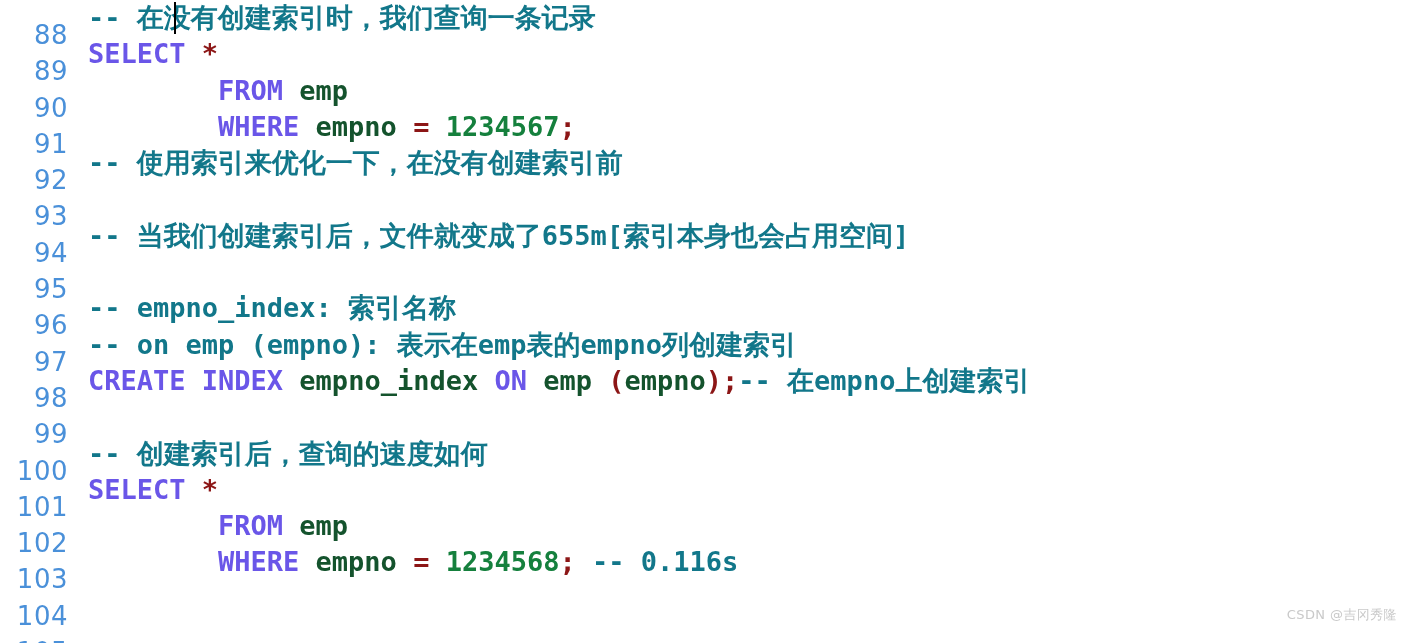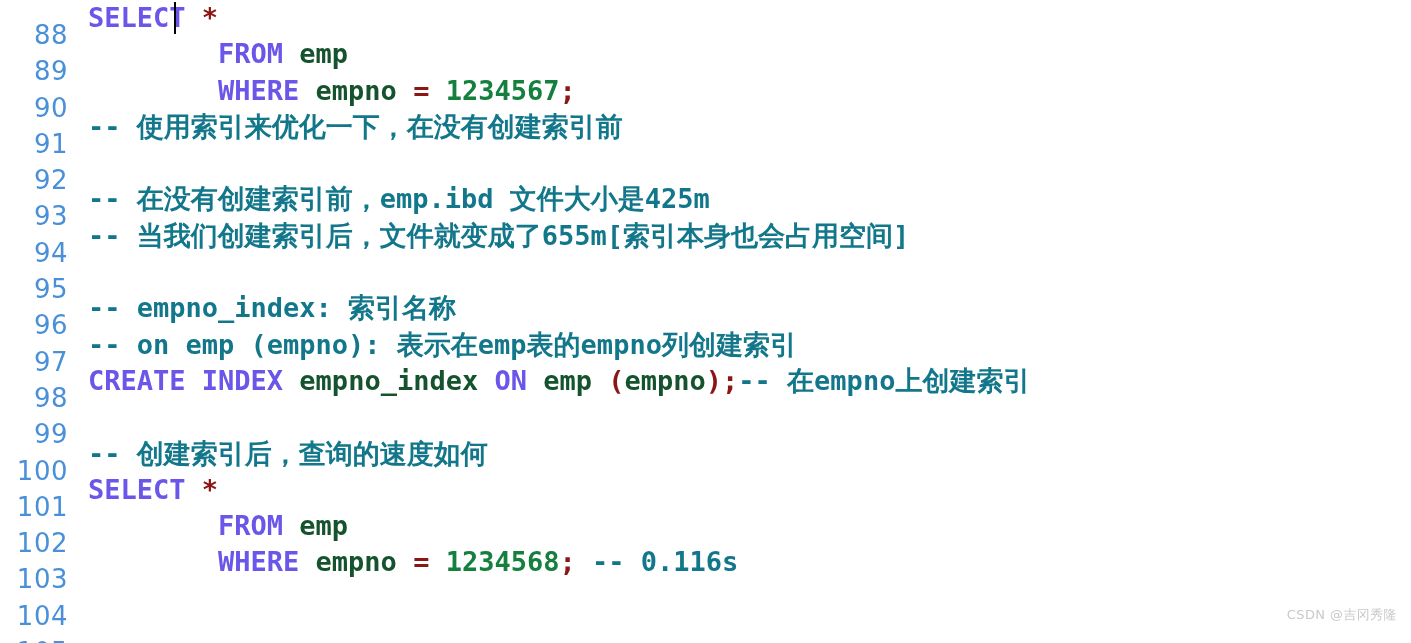--- a/index.html
+++ b/index.html
@@ -129,26 +129,26 @@
       <div class="gutter-line">99</div>
       <div class="gutter-line">100</div>
       <div class="gutter-line">101</div>
       <div class="gutter-line">102</div>
       <div class="gutter-line">103</div>
       <div class="gutter-line">104</div>
       <div class="gutter-line">105</div>
     </div>
 
   <div id="code-area">
+      <div class="code-line"><span class="tok comment">-- 在没有创建索引时，我们查询一条记录</span></div>
       <div class="code-line"><span class="tok keyword">SELECT</span><span class="tok plain"> </span><span class="tok star">*</span></div>
       <div class="code-line"><span class="tok plain">        </span><span class="tok keyword">FROM</span><span class="tok plain"> </span><span class="tok ident">emp</span></div>
       <div class="code-line"><span class="tok plain">        </span><span class="tok keyword">WHERE</span><span class="tok plain"> </span><span class="tok ident">empno</span><span class="tok plain"> </span><span class="tok op">=</span><span class="tok plain"> </span><span class="tok number">1234567</span><span class="tok punct">;</span></div>
       <div class="code-line"><span class="tok comment">-- 使用索引来优化一下，在没有创建索引前</span></div>
       <div class="code-line">&nbsp;</div>
-      <div class="code-line"><span class="tok comment">-- 在没有创建索引前，emp.ibd 文件大小是425m</span></div>
       <div class="code-line"><span class="tok comment">-- 当我们创建索引后，文件就变成了655m[索引本身也会占用空间]</span></div>
       <div class="code-line">&nbsp;</div>
       <div class="code-line"><span class="tok comment">-- empno_index: 索引名称</span></div>
       <div class="code-line"><span class="tok comment">-- on emp (empno): 表示在emp表的empno列创建索引</span></div>
       <div class="code-line"><span class="tok keyword">CREATE</span><span class="tok plain"> </span><span class="tok keyword">INDEX</span><span class="tok plain"> </span><span class="tok ident">empno_index</span><span class="tok plain"> </span><span class="tok keyword">ON</span><span class="tok plain"> </span><span class="tok ident">emp</span><span class="tok plain"> </span><span class="tok punct">(</span><span class="tok ident">empno</span><span class="tok punct">)</span><span class="tok punct">;</span><span class="tok comment">-- 在empno上创建索引</span></div>
       <div class="code-line">&nbsp;</div>
       <div class="code-line"><span class="tok comment">-- 创建索引后，查询的速度如何</span></div>
       <div class="code-line"><span class="tok keyword">SELECT</span><span class="tok plain"> </span><span class="tok star">*</span></div>
       <div class="code-line"><span class="tok plain">        </span><span class="tok keyword">FROM</span><span class="tok plain"> </span><span class="tok ident">emp</span></div>
       <div class="code-line"><span class="tok plain">        </span><span class="tok keyword">WHERE</span><span class="tok plain"> </span><span class="tok ident">empno</span><span class="tok plain"> </span><span class="tok op">=</span><span class="tok plain"> </span><span class="tok number">1234568</span><span class="tok punct">;</span><span class="tok plain"> </span><span class="tok comment">-- 0.116s</span></div>

